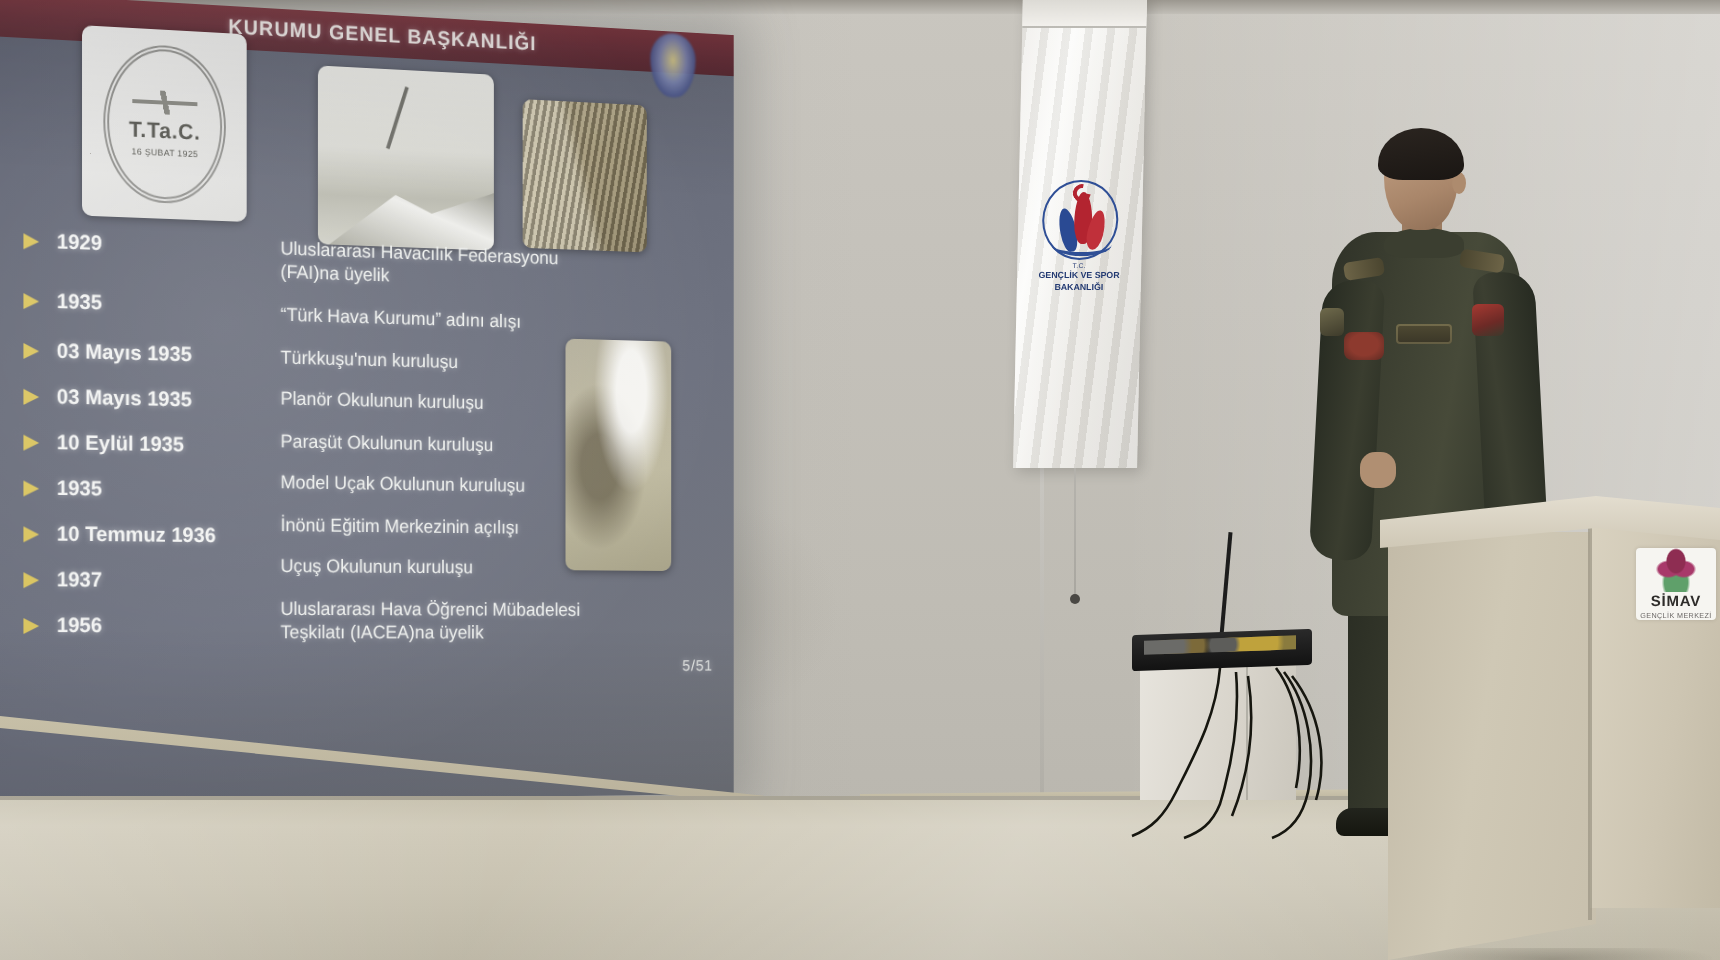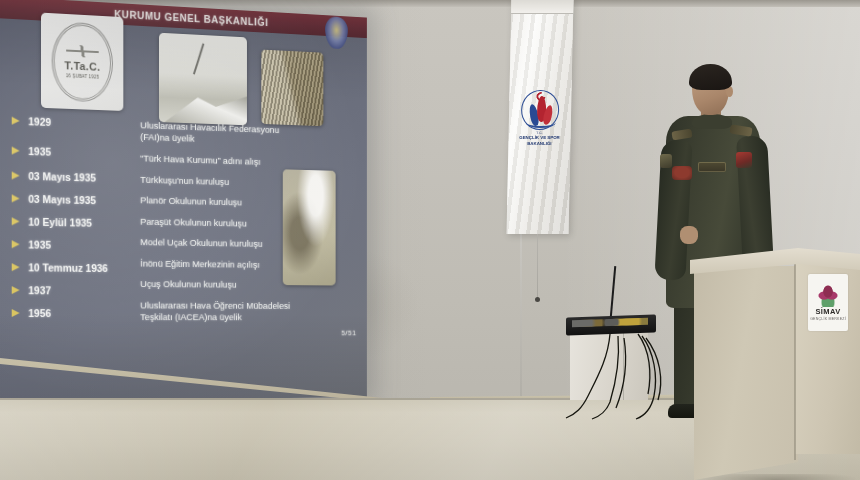--- a/index.html
+++ b/index.html
@@ -355,21 +355,21 @@
   }
   .pod-edge {
     position:absolute; left: 104px; top: 12px; width: 2px; height: 200px;
     background: rgba(150,144,128,.65);
   }
   .pod-shadow {
     position:absolute; left: 6px; top: 226px; width: 160px; height: 14px;
     background: radial-gradient(ellipse at 50% 40%, rgba(90,86,74,.38), rgba(0,0,0,0) 72%);
   }
   .pod-logo {
-    position:absolute; left: 118px; top: 26px; width: 40px; height: 57px;
+    position:absolute; left: 128px; top: 26px; width: 40px; height: 36px;
     background:#f6f5f1; border-radius:2px;
     display:flex; flex-direction:column; align-items:center; justify-content:center;
     box-shadow: 0 0 2px rgba(0,0,0,.12);
   }
   .pod-logo-mark {
     width: 24px; height: 22px;
     background:
       radial-gradient(ellipse at 50% 30%, #8e2d52 0 26%, rgba(0,0,0,0) 30%),
       radial-gradient(ellipse at 34% 48%, #a8396a 0 22%, rgba(0,0,0,0) 28%),
       radial-gradient(ellipse at 66% 48%, #a8396a 0 22%, rgba(0,0,0,0) 28%),

